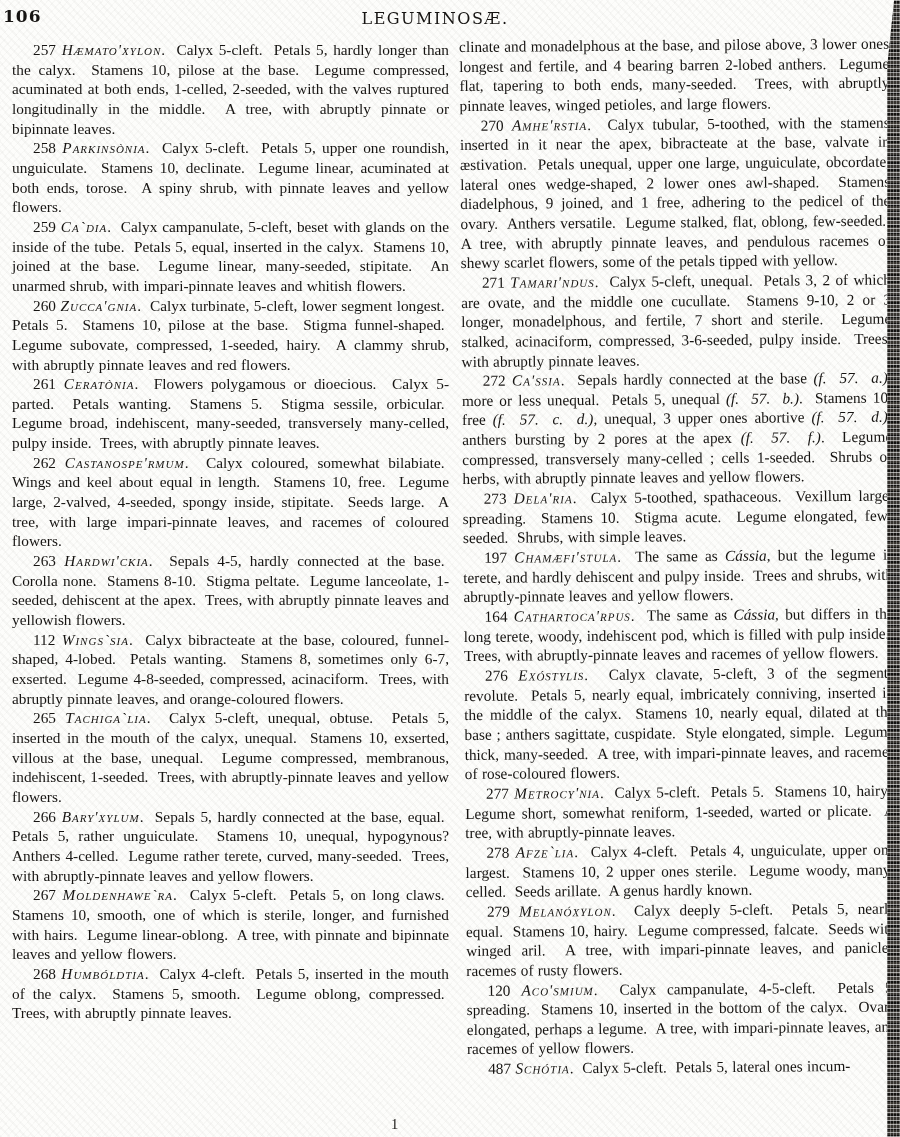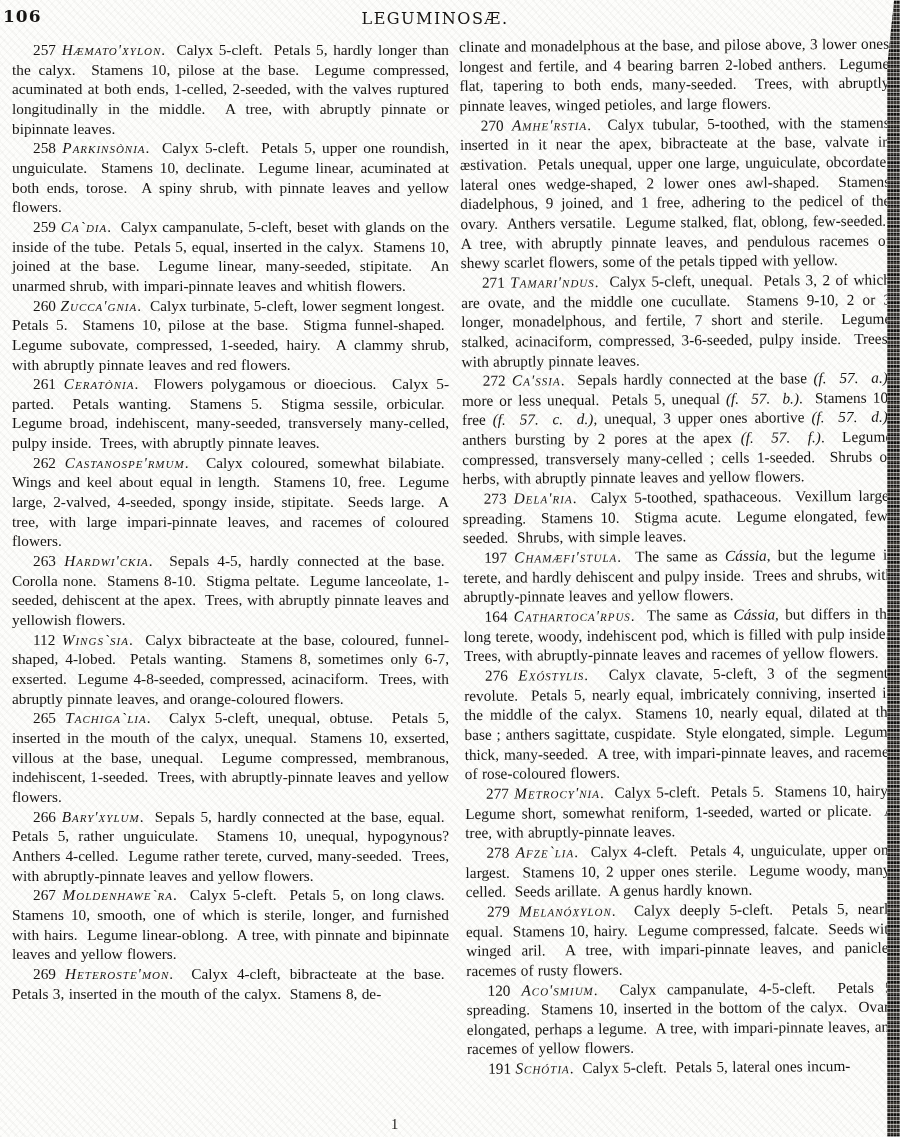--- a/index.html
+++ b/index.html
@@ -65,32 +65,32 @@
     <p class="entry"><span class="entry-num">258</span> <span class="genus">Parkinsònia</span>.&nbsp; <span class="entry-text">Calyx 5-cleft.&nbsp; Petals 5, upper one roundish, unguiculate.&nbsp; Stamens 10, declinate.&nbsp; Legume linear, acuminated at both ends, torose.&nbsp; A spiny shrub, with pinnate leaves and yellow flowers.</span></p>
     <p class="entry"><span class="entry-num">259</span> <span class="genus">Ca`dia</span>.&nbsp; <span class="entry-text">Calyx campanulate, 5-cleft, beset with glands on the inside of the tube.&nbsp; Petals 5, equal, inserted in the calyx.&nbsp; Stamens 10, joined at the base.&nbsp; Legume linear, many-seeded, stipitate.&nbsp; An unarmed shrub, with impari-pinnate leaves and whitish flowers.</span></p>
     <p class="entry"><span class="entry-num">260</span> <span class="genus">Zucca'gnia</span>.&nbsp; <span class="entry-text">Calyx turbinate, 5-cleft, lower segment longest.&nbsp; Petals 5.&nbsp; Stamens 10, pilose at the base.&nbsp; Stigma funnel-shaped.&nbsp; Legume subovate, compressed, 1-seeded, hairy.&nbsp; A clammy shrub, with abruptly pinnate leaves and red flowers.</span></p>
     <p class="entry"><span class="entry-num">261</span> <span class="genus">Ceratònia</span>.&nbsp; <span class="entry-text">Flowers polygamous or dioecious.&nbsp; Calyx 5-parted.&nbsp; Petals wanting.&nbsp; Stamens 5.&nbsp; Stigma sessile, orbicular.&nbsp; Legume broad, indehiscent, many-seeded, transversely many-celled, pulpy inside.&nbsp; Trees, with abruptly pinnate leaves.</span></p>
     <p class="entry"><span class="entry-num">262</span> <span class="genus">Castanospe'rmum</span>.&nbsp; <span class="entry-text">Calyx coloured, somewhat bilabiate.&nbsp; Wings and keel about equal in length.&nbsp; Stamens 10, free.&nbsp; Legume large, 2-valved, 4-seeded, spongy inside, stipitate.&nbsp; Seeds large.&nbsp; A tree, with large impari-pinnate leaves, and racemes of coloured flowers.</span></p>
     <p class="entry"><span class="entry-num">263</span> <span class="genus">Hardwi'ckia</span>.&nbsp; <span class="entry-text">Sepals 4-5, hardly connected at the base.&nbsp; Corolla none.&nbsp; Stamens 8-10.&nbsp; Stigma peltate.&nbsp; Legume lanceolate, 1-seeded, dehiscent at the apex.&nbsp; Trees, with abruptly pinnate leaves and yellowish flowers.</span></p>
     <p class="entry"><span class="entry-num">112</span> <span class="genus">Wings`sia</span>.&nbsp; <span class="entry-text">Calyx bibracteate at the base, coloured, funnel-shaped, 4-lobed.&nbsp; Petals wanting.&nbsp; Stamens 8, sometimes only 6-7, exserted.&nbsp; Legume 4-8-seeded, compressed, acinaciform.&nbsp; Trees, with abruptly pinnate leaves, and orange-coloured flowers.</span></p>
     <p class="entry"><span class="entry-num">265</span> <span class="genus">Tachiga`lia</span>.&nbsp; <span class="entry-text">Calyx 5-cleft, unequal, obtuse.&nbsp; Petals 5, inserted in the mouth of the calyx, unequal.&nbsp; Stamens 10, exserted, villous at the base, unequal.&nbsp; Legume compressed, membranous, indehiscent, 1-seeded.&nbsp; Trees, with abruptly-pinnate leaves and yellow flowers.</span></p>
     <p class="entry"><span class="entry-num">266</span> <span class="genus">Bary'xylum</span>.&nbsp; <span class="entry-text">Sepals 5, hardly connected at the base, equal.&nbsp; Petals 5, rather unguiculate.&nbsp; Stamens 10, unequal, hypogynous? Anthers 4-celled.&nbsp; Legume rather terete, curved, many-seeded.&nbsp; Trees, with abruptly-pinnate leaves and yellow flowers.</span></p>
     <p class="entry"><span class="entry-num">267</span> <span class="genus">Moldenhawe`ra</span>.&nbsp; <span class="entry-text">Calyx 5-cleft.&nbsp; Petals 5, on long claws.&nbsp; Stamens 10, smooth, one of which is sterile, longer, and furnished with hairs.&nbsp; Legume linear-oblong.&nbsp; A tree, with pinnate and bipinnate leaves and yellow flowers.</span></p>
-    <p class="entry"><span class="entry-num">269</span> <span class="genus">Heteroste'mon</span>.&nbsp; <span class="entry-text">Calyx 4-cleft, bibracteate at the base.&nbsp; Petals 3, inserted in the mouth of the calyx.&nbsp; Stamens 8, de-</span></p>
+    <p class="entry"><span class="entry-num">268</span> <span class="genus">Humbóldtia</span>.&nbsp; <span class="entry-text">Calyx 4-cleft.&nbsp; Petals 5, inserted in the mouth of the calyx.&nbsp; Stamens 5, smooth.&nbsp; Legume oblong, compressed.&nbsp; Trees, with abruptly pinnate leaves.</span></p>
   </div>
 <div class="col col-right">
     <p class="entry cont"><span class="entry-text">clinate and monadelphous at the base, and pilose above, 3 lower ones longest and fertile, and 4 bearing barren 2-lobed anthers.&nbsp; Legume flat, tapering to both ends, many-seeded.&nbsp; Trees, with abruptly pinnate leaves, winged petioles, and large flowers.</span></p>
     <p class="entry"><span class="entry-num">270</span> <span class="genus">Amhe'rstia</span>.&nbsp; <span class="entry-text">Calyx tubular, 5-toothed, with the stamens inserted in it near the apex, bibracteate at the base, valvate in æstivation.&nbsp; Petals unequal, upper one large, unguiculate, obcordate, lateral ones wedge-shaped, 2 lower ones awl-shaped.&nbsp; Stamens diadelphous, 9 joined, and 1 free, adhering to the pedicel of the ovary.&nbsp; Anthers versatile.&nbsp; Legume stalked, flat, oblong, few-seeded.&nbsp; A tree, with abruptly pinnate leaves, and pendulous racemes of shewy scarlet flowers, some of the petals tipped with yellow.</span></p>
     <p class="entry"><span class="entry-num">271</span> <span class="genus">Tamari'ndus</span>.&nbsp; <span class="entry-text">Calyx 5-cleft, unequal.&nbsp; Petals 3, 2 of which are ovate, and the middle one cucullate.&nbsp; Stamens 9-10, 2 or 3 longer, monadelphous, and fertile, 7 short and sterile.&nbsp; Legume stalked, acinaciform, compressed, 3-6-seeded, pulpy inside.&nbsp; Trees, with abruptly pinnate leaves.</span></p>
     <p class="entry"><span class="entry-num">272</span> <span class="genus">Ca'ssia</span>.&nbsp; <span class="entry-text">Sepals hardly connected at the base <i>(f.&nbsp; 57.&nbsp; a.)</i>, more or less unequal.&nbsp; Petals 5, unequal <i>(f.&nbsp; 57.&nbsp; b.)</i>.&nbsp; Stamens 10, free <i>(f.&nbsp; 57.&nbsp; c.&nbsp; d.)</i>, unequal, 3 upper ones abortive <i>(f.&nbsp; 57.&nbsp; d.)</i>; anthers bursting by 2 pores at the apex <i>(f.&nbsp; 57.&nbsp; f.)</i>.&nbsp; Legume compressed, transversely many-celled ; cells 1-seeded.&nbsp; Shrubs or herbs, with abruptly pinnate leaves and yellow flowers.</span></p>
     <p class="entry"><span class="entry-num">273</span> <span class="genus">Dela'ria</span>.&nbsp; <span class="entry-text">Calyx 5-toothed, spathaceous.&nbsp; Vexillum large, spreading.&nbsp; Stamens 10.&nbsp; Stigma acute.&nbsp; Legume elongated, few-seeded.&nbsp; Shrubs, with simple leaves.</span></p>
     <p class="entry"><span class="entry-num">197</span> <span class="genus">Chamæfi'stula</span>.&nbsp; <span class="entry-text">The same as <i>Cássia</i>, but the legume is terete, and hardly dehiscent and pulpy inside.&nbsp; Trees and shrubs, with abruptly-pinnate leaves and yellow flowers.</span></p>
     <p class="entry"><span class="entry-num">164</span> <span class="genus">Cathartoca'rpus</span>.&nbsp; <span class="entry-text">The same as <i>Cássia</i>, but differs in the long terete, woody, indehiscent pod, which is filled with pulp inside.&nbsp; Trees, with abruptly-pinnate leaves and racemes of yellow flowers.</span></p>
     <p class="entry"><span class="entry-num">276</span> <span class="genus">Exóstylis</span>.&nbsp; <span class="entry-text">Calyx clavate, 5-cleft, 3 of the segments revolute.&nbsp; Petals 5, nearly equal, imbricately conniving, inserted in the middle of the calyx.&nbsp; Stamens 10, nearly equal, dilated at the base ; anthers sagittate, cuspidate.&nbsp; Style elongated, simple.&nbsp; Legume thick, many-seeded.&nbsp; A tree, with impari-pinnate leaves, and racemes of rose-coloured flowers.</span></p>
     <p class="entry"><span class="entry-num">277</span> <span class="genus">Metrocy'nia</span>.&nbsp; <span class="entry-text">Calyx 5-cleft.&nbsp; Petals 5.&nbsp; Stamens 10, hairy.&nbsp; Legume short, somewhat reniform, 1-seeded, warted or plicate.&nbsp; A tree, with abruptly-pinnate leaves.</span></p>
     <p class="entry"><span class="entry-num">278</span> <span class="genus">Afze`lia</span>.&nbsp; <span class="entry-text">Calyx 4-cleft.&nbsp; Petals 4, unguiculate, upper one largest.&nbsp; Stamens 10, 2 upper ones sterile.&nbsp; Legume woody, many-celled.&nbsp; Seeds arillate.&nbsp; A genus hardly known.</span></p>
     <p class="entry"><span class="entry-num">279</span> <span class="genus">Melanóxylon</span>.&nbsp; <span class="entry-text">Calyx deeply 5-cleft.&nbsp; Petals 5, nearly equal.&nbsp; Stamens 10, hairy.&nbsp; Legume compressed, falcate.&nbsp; Seeds with winged aril.&nbsp; A tree, with impari-pinnate leaves, and panicled racemes of rusty flowers.</span></p>
     <p class="entry"><span class="entry-num">120</span> <span class="genus">Aco'smium</span>.&nbsp; <span class="entry-text">Calyx campanulate, 4-5-cleft.&nbsp; Petals 5, spreading.&nbsp; Stamens 10, inserted in the bottom of the calyx.&nbsp; Ovary elongated, perhaps a legume.&nbsp; A tree, with impari-pinnate leaves, and racemes of yellow flowers.</span></p>
-    <p class="entry"><span class="entry-num">191</span> <span class="genus">Schótia</span>.&nbsp; <span class="entry-text">Calyx 5-cleft.&nbsp; Petals 5, lateral ones incum-</span></p>
+    <p class="entry"><span class="entry-num">487</span> <span class="genus">Schótia</span>.&nbsp; <span class="entry-text">Calyx 5-cleft.&nbsp; Petals 5, lateral ones incum-</span></p>
   </div>
 
 <div class="sig-mark">1</div>
 <div class="scan-band"></div>
 
 </body></html>

